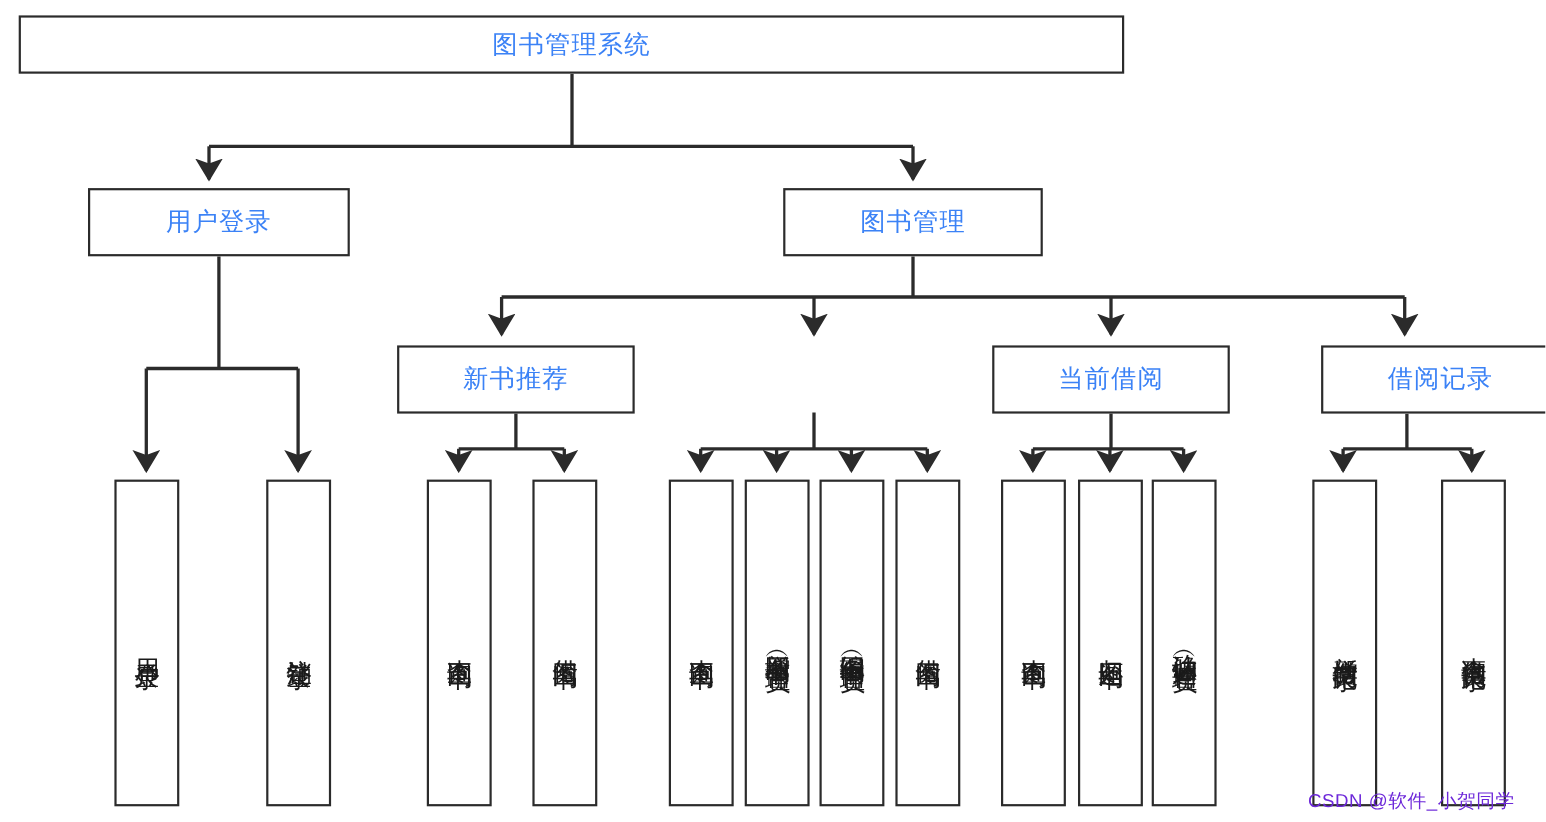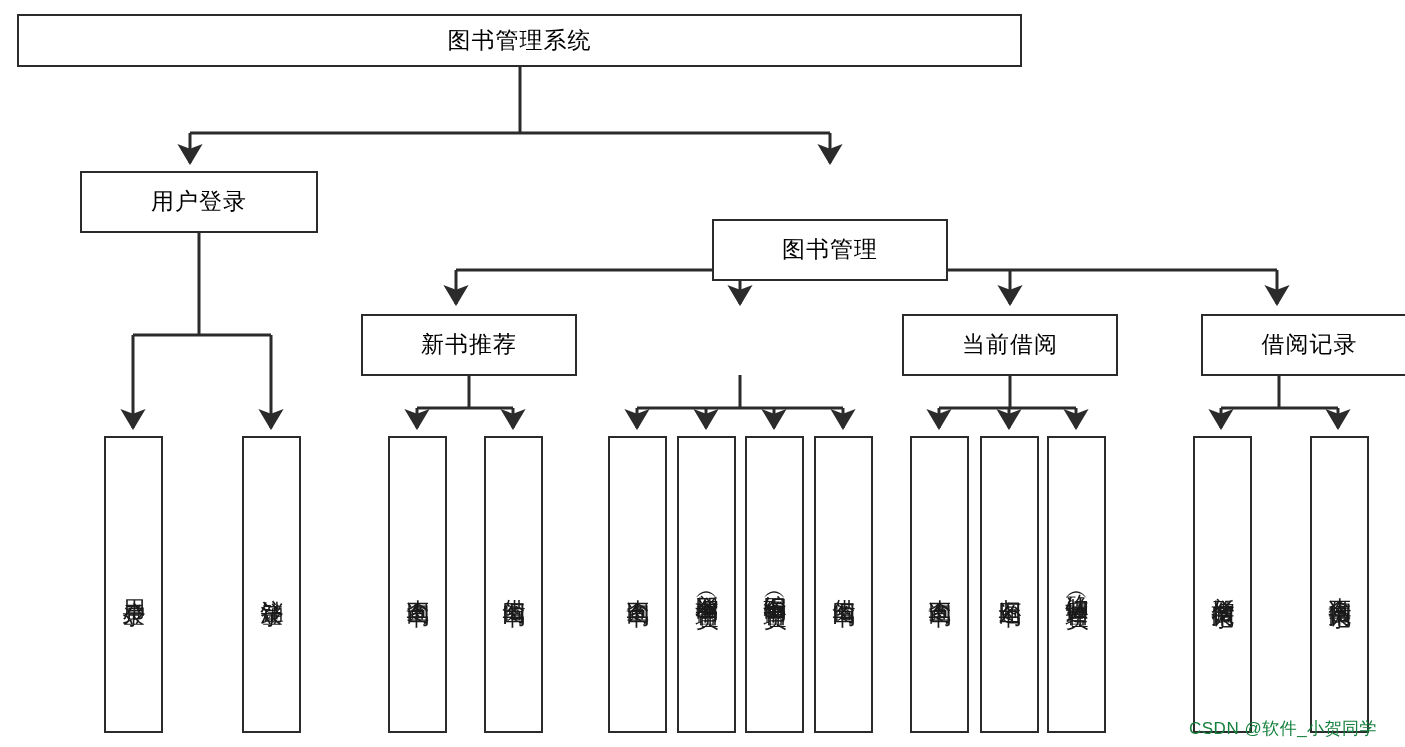--- a/index.html
+++ b/index.html
@@ -29,38 +29,38 @@
     box-sizing: border-box;
     background: #ffffff;
     border: 2px solid #2b2b2b;
     display: flex;
     align-items: center;
     justify-content: center;
     overflow: hidden;
   }
   .node-label-h {
     font-size: 23px;
-    color: #000000;
+    color: #3b82f6;
     line-height: 1.1;
     white-space: nowrap;
     letter-spacing: 1px;
   }
   .node-label-v {
     writing-mode: vertical-rl;
     text-orientation: upright;
     font-size: 23px;
     color: #1a1a1a;
     line-height: 1.12;
     letter-spacing: 2px;
     white-space: nowrap;
   }
   .watermark {
     position: absolute;
     font-size: 17px;
-    color: #15803d;
+    color: #6d28d9;
     white-space: nowrap;
     letter-spacing: 0.5px;
     pointer-events: none;
   }
 </style>
 </head>
 <body>
 
 <div id="canvas">
 
@@ -118,21 +118,21 @@
   </svg>
 
   <div class="node-box" style="left:17px; top:14px; width:1005px; height:53px;">
     <span class="node-label-h">图书管理系统</span>
   </div>
 
   <div class="node-box" style="left:80px; top:171px; width:238px; height:62px;">
     <span class="node-label-h">用户登录</span>
   </div>
 
-  <div class="node-box" style="left:712px; top:171px; width:236px; height:62px;margin-top:48px;">
+  <div class="node-box" style="left:712px; top:171px; width:236px; height:62px;">
     <span class="node-label-h">图书管理</span>
   </div>
 
   <div class="node-box" style="left:361px; top:314px; width:216px; height:62px;">
     <span class="node-label-h">新书推荐</span>
   </div>
 
 
   <div class="node-box" style="left:902px; top:314px; width:216px; height:62px;">
     <span class="node-label-h">当前借阅</span>

